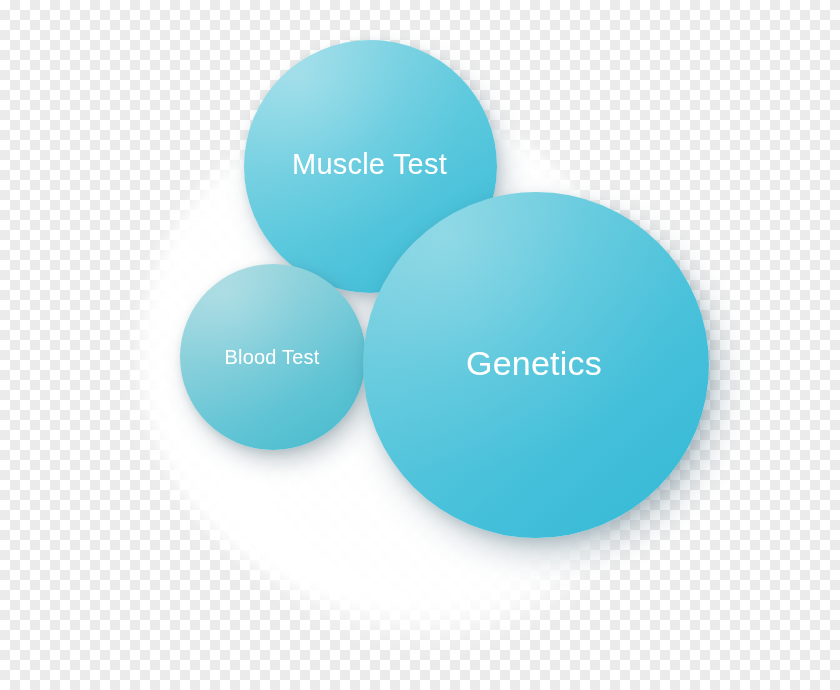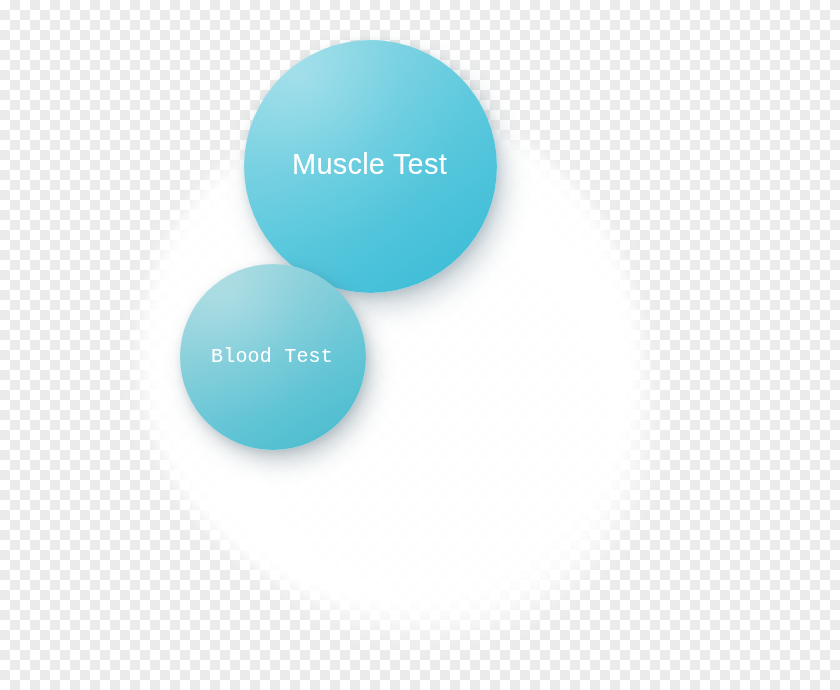--- a/index.html
+++ b/index.html
@@ -91,21 +91,21 @@
     width: 186px; height: 186px;
     background:
       radial-gradient(circle at 25% 16%, rgba(255,255,255,0.26) 0%, rgba(255,255,255,0.06) 36%, rgba(255,255,255,0) 60%),
       linear-gradient(150deg, #a2d6dd 0%, #8fd1da 20%, #76cad8 48%, #59c2d3 76%, #47b9cd 100%);
     box-shadow:
       7px 12px 22px rgba(85,110,122,0.32),
       2px 3px 8px rgba(60,90,105,0.18);
     z-index: 3;
     font-size: 20px;
   }
-  #bubble-blood-test .label { transform: translate(-1px, 0px); font-family: Liberation Mono, monospace; }
+  #bubble-blood-test .label { transform: translate(-1px, 0px); }
 
   
   #bubble-examination {
     left: 270px; top: 443px;
     width: 141px; height: 141px;
     background:
       radial-gradient(circle at 22% 14%, rgba(255,255,255,0.14) 0%, rgba(255,255,255,0.03) 38%, rgba(255,255,255,0) 62%),
       linear-gradient(152deg, #7bb2bd 0%, #6fb1bf 14%, #5cb4c6 40%, #48b5cc 68%, #3ab3cd 100%);
     box-shadow:
       7px 11px 20px rgba(80,105,118,0.34),
@@ -140,14 +140,17 @@
 
   <div class="bubble" id="bubble-muscle-test">
     <span class="label">Muscle Test</span>
   </div>
 
   <div class="bubble" id="bubble-blood-test">
     <span class="label">Blood Test</span>
   </div>
 
 
+  <div class="bubble" id="bubble-genetics">
+    <span class="label">Genetics</span>
+  </div>
 
 </div>
 
 </body></html>

